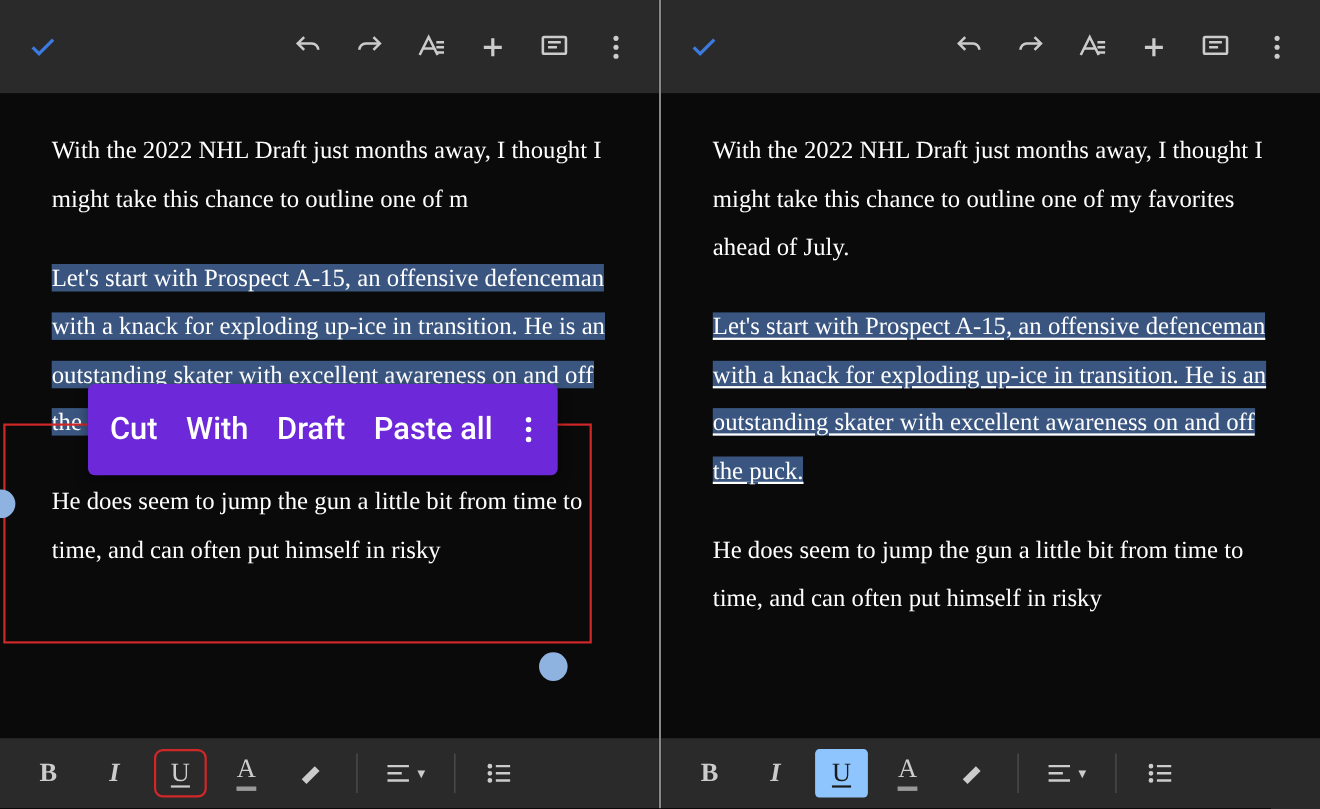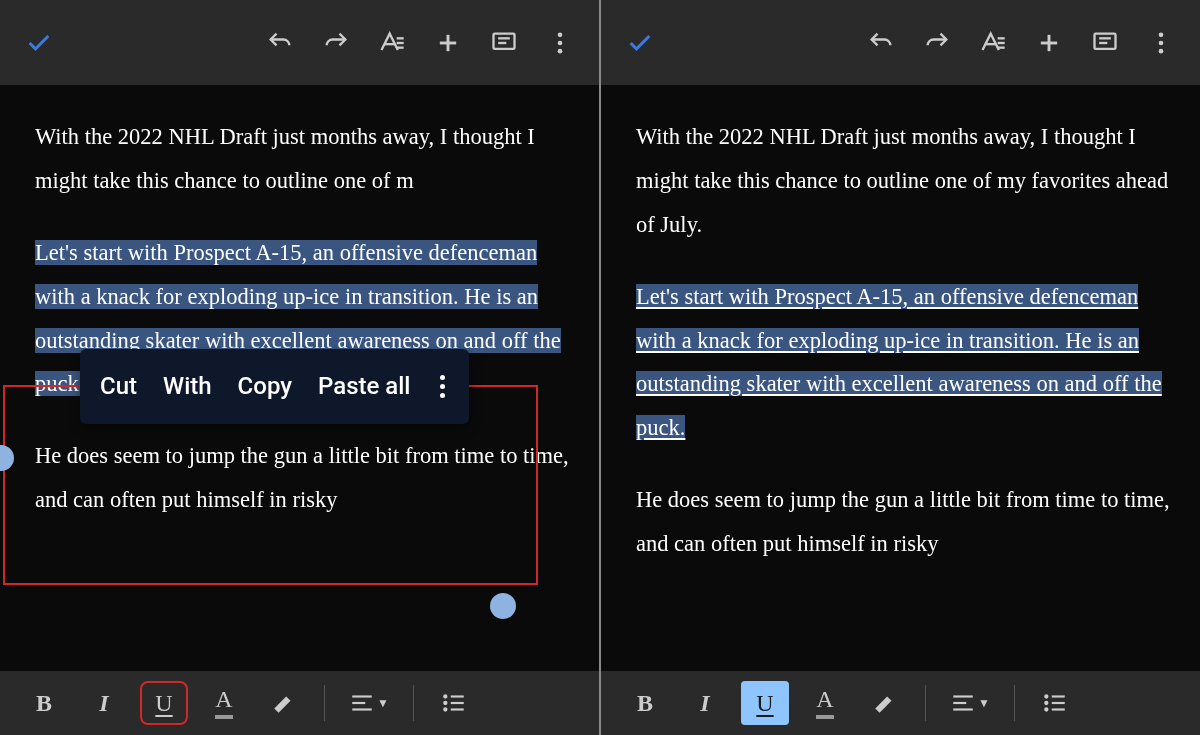--- a/index.html
+++ b/index.html
@@ -40,21 +40,21 @@
     justify-content: center;
     cursor: pointer;
     color: #ccc;
   }
   .tb-icon svg { width: 28px; height: 28px; }
   .check-icon svg { stroke: #3b7be0; stroke-width: 2.5; }
   .tb-spacer { flex: 1; }
   .content {
     flex: 1;
     background: #0a0a0a;
-    padding: 30px 30px 0 35px;
+    padding: 30px 30px 0 47px;
     color: #fff;
     font-family: Georgia, 'Times New Roman', serif;
     font-size: 22.5px;
     line-height: 1.95;
     position: relative;
     overflow: hidden;
   }
   .para { margin-bottom: 28px; }
   .selected-text {
     background: #3a5680;
@@ -63,29 +63,29 @@
   .selected-underlined {
     background: #3a5680;
     color: #fff;
     text-decoration: underline;
     text-underline-offset: 3px;
   }
   .context-menu {
     position: absolute;
     top: 264px;
     left: 80px;
-    background: #0f172a;
+    background: #6d28d9;
     color: #fff;
     border-radius: 6px;
     display: flex;
     align-items: center;
     padding: 14px 20px;
     gap: 26px;
     font-family: -apple-system, Roboto, sans-serif;
-    font-size: 24px;
+    font-size: 28px;
     font-weight: 500;
     box-shadow: 0 4px 12px rgba(0,0,0,0.4);
     z-index: 10;
   }
   .context-menu span { cursor: pointer; white-space: nowrap; }
   .ctx-more {
     display: flex;
     flex-direction: column;
     gap: 4px;
     cursor: pointer;
@@ -226,21 +226,21 @@
       <span>He does seem to jump the gun a little bit from time to time, and can often put himself in risky</span>
     </div>
 
     <div class="selection-box" style="left:3px; top:300px; width:535px; height:200px;"></div>
     <div class="sel-handle" style="left:-12px; top:360px;"></div>
     <div class="sel-handle" style="left:490px; top:508px;"></div>
 
     <div class="context-menu">
       <span>Cut</span>
       <span>With</span>
-      <span>Copy</span>
+      <span>Draft</span>
       <span>Paste all</span>
       <div class="ctx-more">
           <i></i>
           <i></i>
           <i></i>
         </div>
     </div>
   </div>
 
   <div class="bottom-toolbar">

